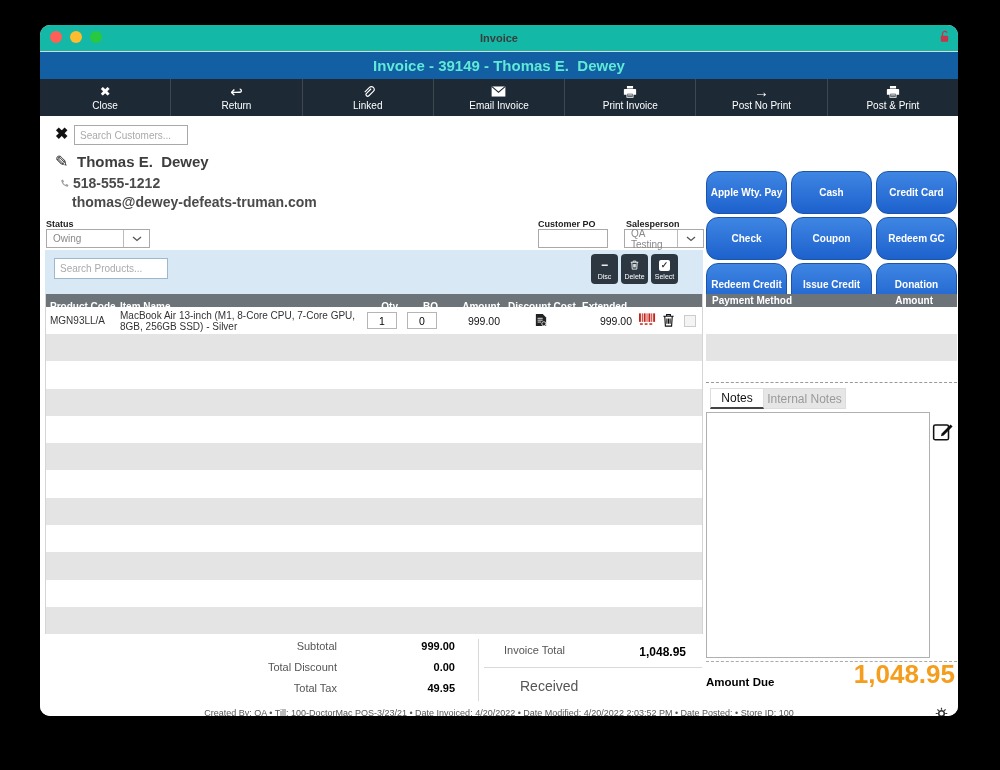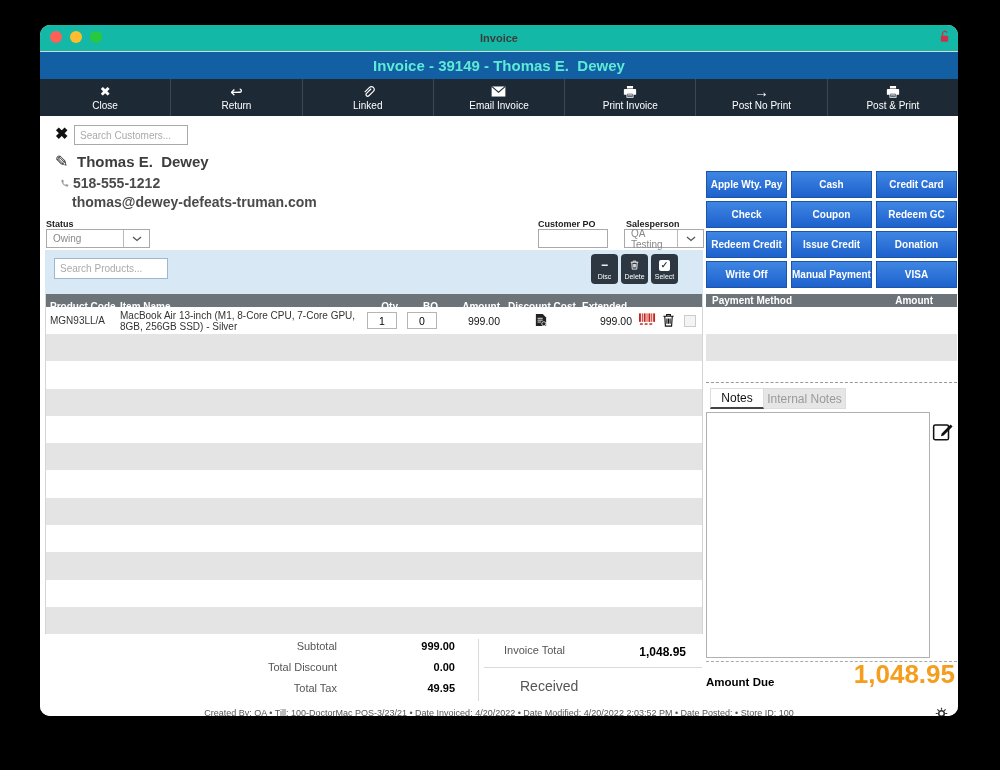--- a/index.html
+++ b/index.html
@@ -79,21 +79,21 @@
   .cell-inp { width:30px; height:17px; border:1px solid #b5b5b5; text-align:center; font-size:10.5px; margin:0 auto; display:block; }
   .money { font-size:10.5px; color:#111; text-align:right; }
   .row-icons { display:flex; align-items:center; gap:5px; justify-content:flex-end; }
   .row-chk { width:12px; height:12px; border:1px solid #ccc; background:#f4f4f4; }
   .erow { width:100%; height:27.3px; }
   .erow.g { background:#e4e4e4; }
   .erow.w { background:#fff; }
 
   
   .pay-grid { left:666px; top:55px; width:251px; display:grid; grid-template-columns:repeat(3,1fr); gap:3px 4px; }
-  .pay-btn { height:27px; border-radius:0; border:1px solid #1c55a8;
+  .pay-btn { height:43px; border-radius:12px; border:1px solid #1c55a8;
              background:linear-gradient(#3f86e3,#1d61cd); color:#fff; font-size:10px; font-weight:700;
              display:flex; align-items:center; justify-content:center; cursor:pointer; white-space:nowrap; }
 
   
   .pm-table { left:666px; top:178px; width:251px; border-bottom:1px dashed #999; }
   .pm-head { height:13px; background:#6d7479; color:#fff; font-size:10px; font-weight:700;
              display:flex; align-items:center; justify-content:space-between; padding:0 6px; }
   .pm-head .amt { padding-right:18px; }
   .pm-row { height:27px; } .pm-row.g{background:#e4e4e4;} .pm-row.w{background:#fff;}
   .pm-row.last{height:21px;}

